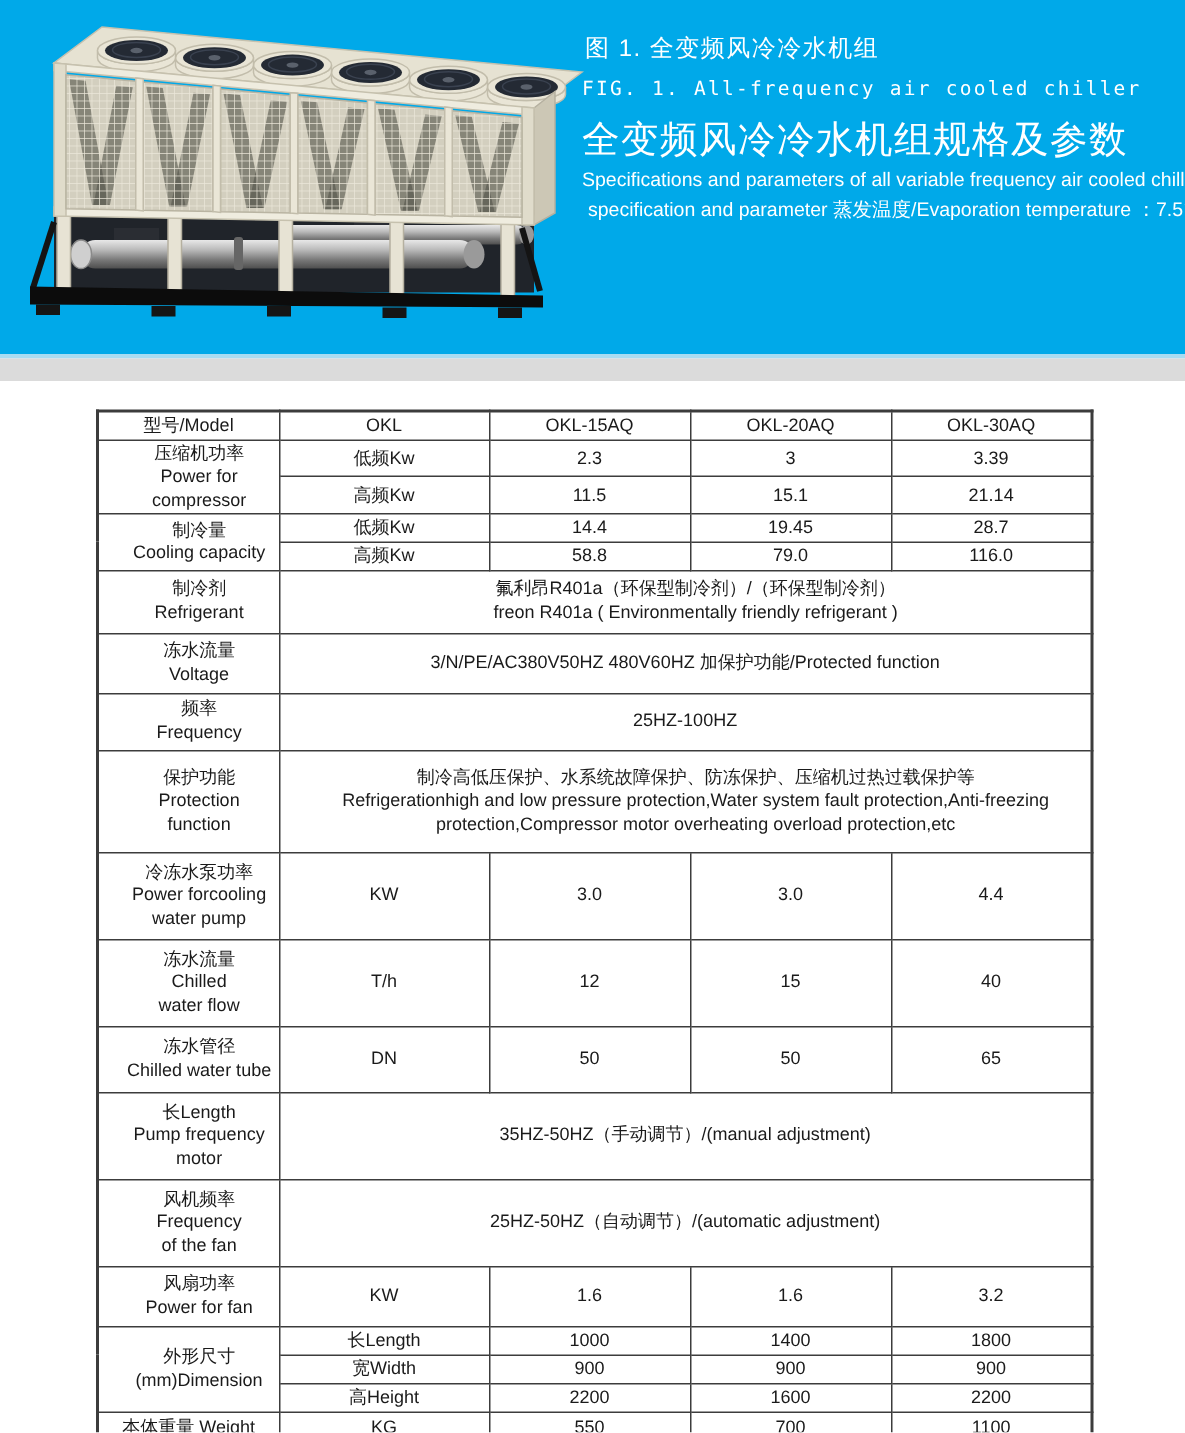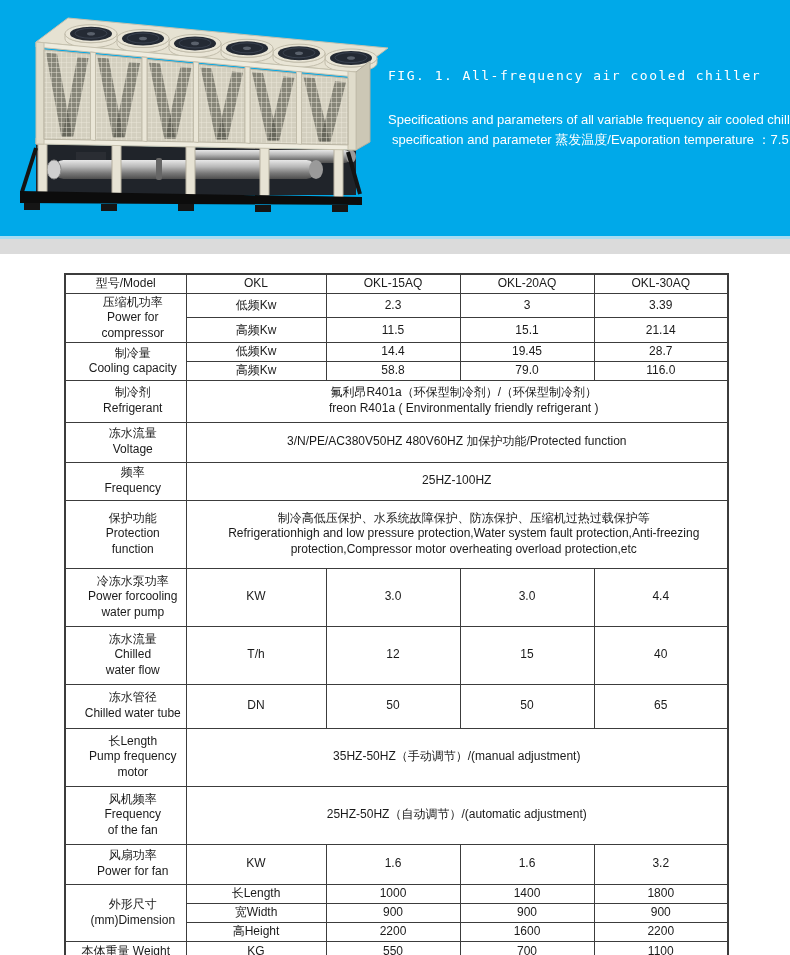--- a/index.html
+++ b/index.html
@@ -7,21 +7,21 @@
     position:relative; width:790px; height:955px; overflow:hidden;
     background:#ffffff; font-family:"Liberation Sans","DejaVu Sans",sans-serif;
   }
   
   .banner { position:absolute; left:0; top:0; width:790px; height:236px; background:#00a9e9; }
   .banner-divider { position:absolute; left:0; top:236px; width:790px; height:3px; background:#a8dcf2; }
   .gray-band { position:absolute; left:0; top:239px; width:790px; height:15px; background:#dbdbdb; }
 
   .banner .txt { position:absolute; color:#ffffff; white-space:nowrap; }
   .fig-zh   { left:390px; top:22px;  font-size:16px; letter-spacing:1px; }
-  .fig-en   { left:388px; top:52px;  font-size:13px; font-family:"DejaVu Sans Mono","Liberation Mono",monospace; letter-spacing:1.5px;margin-top:16px; }
+  .fig-en   { left:388px; top:52px;  font-size:13px; font-family:"DejaVu Sans Mono","Liberation Mono",monospace; letter-spacing:1.5px; }
   .title-zh { left:388px; top:76px;  font-size:25px; letter-spacing:1px; }
   .sub1     { left:388px; top:112px; font-size:13px; }
   .sub2     { left:392px; top:131px; font-size:13px; }
   .sub3     { left:388px; top:153px; font-size:13px; }
 
   .chiller-photo { position:absolute; left:6px; top:2px; }
 
   
   .spec-table {
     position:absolute; left:64px; top:273px;
@@ -184,21 +184,23 @@
         <g>
           <polygon points="84.5,50 89.5,50.5 89.5,138.6 84.5,138" fill="#eae6d7" stroke="#c2bdab"></polygon>
           <polygon points="136,54.9 141,55.4 141,139.6 136,139" fill="#eae6d7" stroke="#c2bdab"></polygon>
           <polygon points="187.5,59.8 192.5,60.2 192.5,140.5 187.5,140" fill="#eae6d7" stroke="#c2bdab"></polygon>
           <polygon points="239,64.6 244,65.1 244,141.5 239,140.9" fill="#eae6d7" stroke="#c2bdab"></polygon>
           <polygon points="290.5,69.4 295.5,69.9 295.5,142.4 290.5,141.9" fill="#eae6d7" stroke="#c2bdab"></polygon>
         </g>
       </g>
     </svg>
 
+    <div class="txt fig-zh">图 1.  全变频风冷冷水机组</div>
     <div class="txt fig-en">FIG. 1. All-frequency air cooled chiller</div>
+    <div class="txt title-zh">全变频风冷冷水机组规格及参数</div>
     <div class="txt sub1">Specifications and parameters of all variable frequency air cooled chiller</div>
     <div class="txt sub2">specification and parameter  蒸发温度/Evaporation temperature ：7.5℃</div>
   </div>
 
   <div class="banner-divider"></div>
   <div class="gray-band"></div>
 
   <table class="spec-table">
     <colgroup>
       <col style="width:121px">

